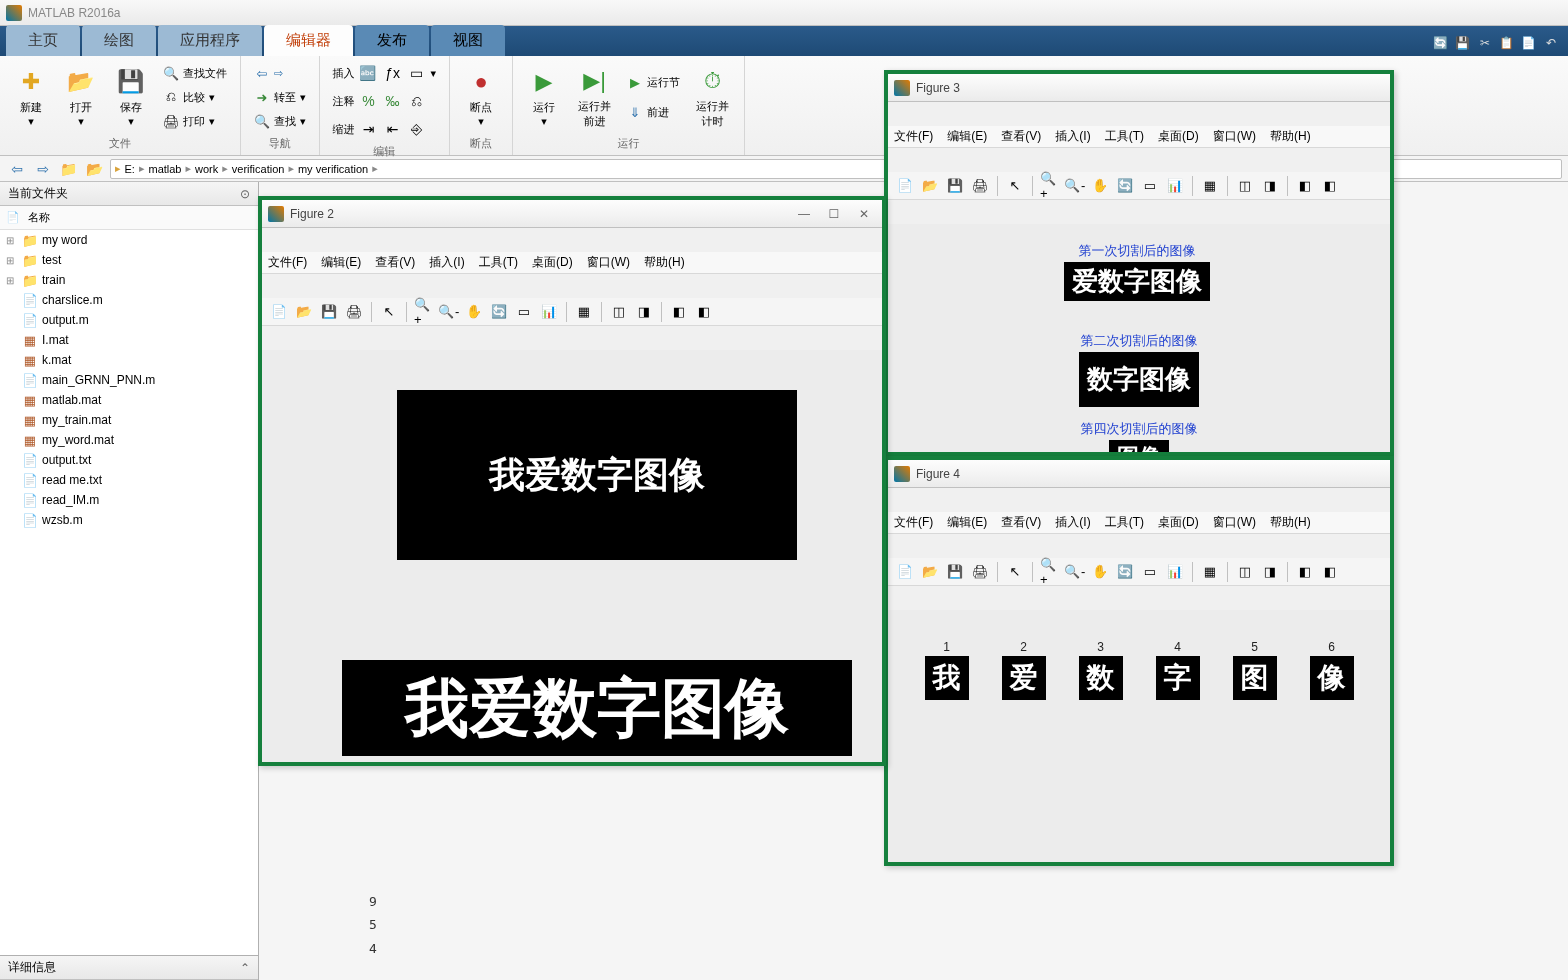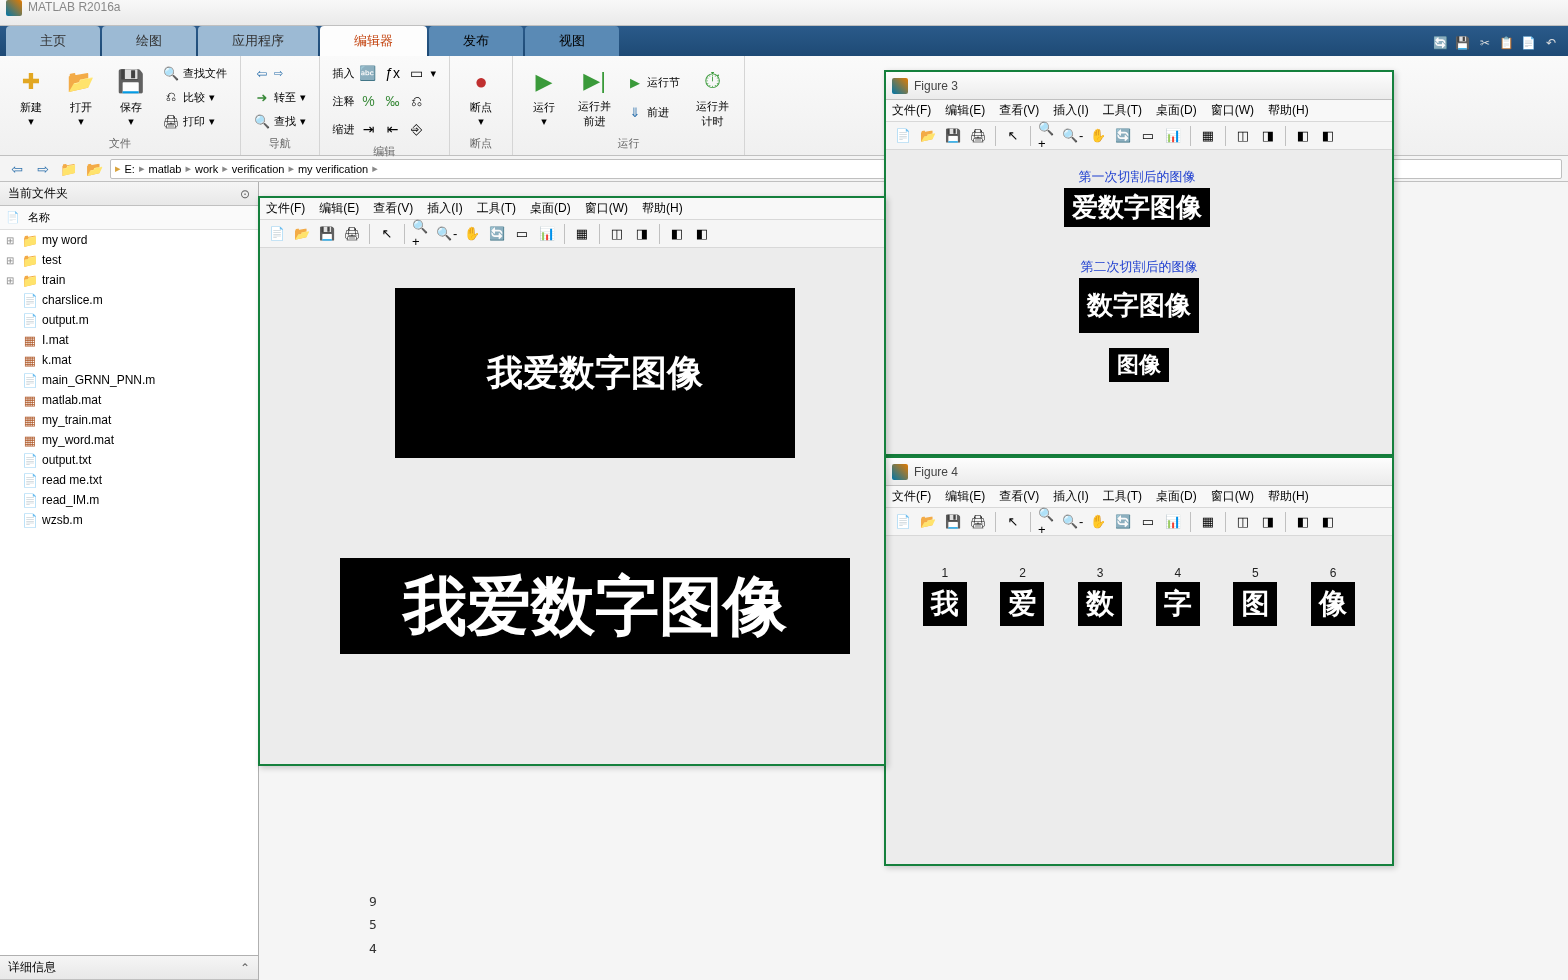--- a/index.html
+++ b/index.html
@@ -1,25 +1,25 @@
 <!DOCTYPE html>
 <html><head>
 <meta charset="utf-8">
 <style>
 * { box-sizing: border-box; margin: 0; padding: 0; }
 body { font-family: "Microsoft YaHei", Tahoma, Arial, sans-serif; font-size: 12px; background: #e8e8e8; width: 1568px; height: 980px; overflow: hidden; position: relative; }
 
 
-.title-bar { height: 26px; background: linear-gradient(#f8f8f8, #eaeaea); display: flex; align-items: flex-start; padding: 0 6px; border-bottom: 1px solid #c0c0c0; }
+.title-bar { height: 26px; background: linear-gradient(#f8f8f8, #eaeaea); display: flex; align-items: center; padding: 0 6px; border-bottom: 1px solid #c0c0c0; }
 .title-bar .logo { width: 16px; height: 16px; background: linear-gradient(45deg, #0076a8, #e47b00); border-radius: 2px; margin-right: 6px; }
 .title-bar .title { color: #888; }
 
 
 .top-tabs { height: 30px; background: linear-gradient(#2a5a8a, #1e4a75); display: flex; align-items: flex-end; padding-left: 6px; }
-.top-tabs .tab { padding: 6px 34px; color: #fff; cursor: pointer; border-top-left-radius: 4px; border-top-right-radius: 4px; margin-right: 2px; font-size: 13px; }
+.top-tabs .tab { padding: 6px 22px; color: #fff; cursor: pointer; border-top-left-radius: 4px; border-top-right-radius: 4px; margin-right: 2px; font-size: 15px; }
 .top-tabs .tab.active { background: #fdfdfd; color: #c2410c; }
 .top-tabs .tab.inactive { background: #9cbad4; color: #333; }
 .top-tabs .tab.inactive2 { background: #5a8ab5; color: #000000; }
 .top-tabs .spacer { flex: 1; }
 .top-tabs .right-icons { display: flex; gap: 4px; padding: 4px 8px; }
 .top-tabs .right-icons span { width: 18px; height: 18px; display: inline-flex; align-items: center; justify-content: center; color: #ddd; cursor: pointer; }
 
 
 .toolstrip { height: 100px; background: linear-gradient(#fafafa, #f0f0f0); border-bottom: 1px solid #c0c0c0; display: flex; }
 .ts-group { border-right: 1px solid #d5d5d5; padding: 4px 8px; display: flex; flex-direction: column; }
@@ -59,21 +59,21 @@
 
 .detail-panel { border-top: 1px solid #b0b0b0; }
 .detail-body { height: 130px; display: flex; align-items: center; justify-content: center; color: #555; font-size: 12px; background: #fdfdfd; }
 
 
 .right-area { flex: 1; background: #f5f5f5; position: relative; }
 .cmd-excerpt { position: absolute; bottom: 20px; left: 90px; font-family: monospace; font-size: 13px; color: #333; line-height: 1.8; }
 .cmd-excerpt div { padding-left: 20px; }
 
 
-.figure-win { position: absolute; background: #f0f0f0; border: 2px solid #15803d; box-shadow: 2px 2px 6px rgba(0,0,0,.2); display: flex; flex-direction: column; }
+.figure-win { position: absolute; background: #f0f0f0; border: 4px solid #15803d; box-shadow: 2px 2px 6px rgba(0,0,0,.2); display: flex; flex-direction: column; gap: 24px; }
 .fig-title { height: 28px; background: linear-gradient(#fdfdfd, #ebebeb); border-bottom: 1px solid #c0c0c0; display: flex; align-items: center; padding: 0 6px; gap: 6px; }
 .fig-title .flogo { width: 16px; height: 16px; background: linear-gradient(45deg, #0076a8, #e47b00); border-radius: 2px; }
 .fig-title .ftitle { font-size: 12px; color: #444; }
 .fig-title .spacer { flex: 1; }
 .fig-title .wbtn { width: 24px; height: 20px; display: inline-flex; align-items: center; justify-content: center; color: #666; cursor: pointer; }
 .fig-menu { height: 22px; background: #f8f8f8; border-bottom: 1px solid #d8d8d8; display: flex; align-items: center; padding: 0 6px; gap: 14px; font-size: 12px; }
 .fig-menu span { cursor: pointer; }
 .fig-tb { height: 28px; background: #f5f5f5; border-bottom: 1px solid #d8d8d8; display: flex; align-items: center; padding: 0 6px; gap: 3px; }
 .fig-tb .tbtn { width: 22px; height: 22px; display: inline-flex; align-items: center; justify-content: center; cursor: pointer; border: 1px solid transparent; border-radius: 2px; font-size: 13px; }
 .fig-tb .sep { width: 1px; height: 20px; background: #c0c0c0; margin: 0 3px; }
@@ -389,20 +389,21 @@
           <span class="cn-text" style="font-size:26px">爱数字图像</span>
         </div>
     </div>
     <div style="position:absolute; top:108px; left:0; right:0; text-align:center;">
       <div class="blue-title">第二次切割后的图像</div>
       <div class="black-box" style="position:relative; display:inline-flex; margin-top:2px; padding:10px 8px;">
           <span class="cn-text" style="font-size:26px">数字图像</span>
         </div>
     </div>
     <div style="position:absolute; top:196px; left:0; right:0; text-align:center;">
+      <div class="blue-title">第四次切割后的图像</div>
       <div class="black-box" style="position:relative; display:inline-flex; margin-top:2px; padding:2px 8px;">
           <span class="cn-text" style="font-size:22px">图像</span>
         </div>
     </div>
   </div>
 </div>
 
 <div class="figure-win" style="top:456px; left:884px; width:510px; height:410px;">
   <div class="fig-title">
       <div class="flogo"></div>
@@ -466,20 +467,28 @@
         </div>
         <div class="sp">
           <div class="num">6</div>
           <div class="ch">像</div>
         </div>
       </div>
   </div>
 </div>
 
 <div class="figure-win" style="top:196px; left:258px; width:628px; height:570px;">
+  <div class="fig-title">
+    <div class="flogo"></div>
+    <div class="ftitle">Figure 2</div>
+    <div class="spacer"></div>
+    <div class="wbtn">—</div>
+    <div class="wbtn">☐</div>
+    <div class="wbtn">✕</div>
+  </div>
   <div class="fig-menu" id="fig2-menu">
       <span>文件(F)</span>
       <span>编辑(E)</span>
       <span>查看(V)</span>
       <span>插入(I)</span>
       <span>工具(T)</span>
       <span>桌面(D)</span>
       <span>窗口(W)</span>
       <span>帮助(H)</span>
     </div>

